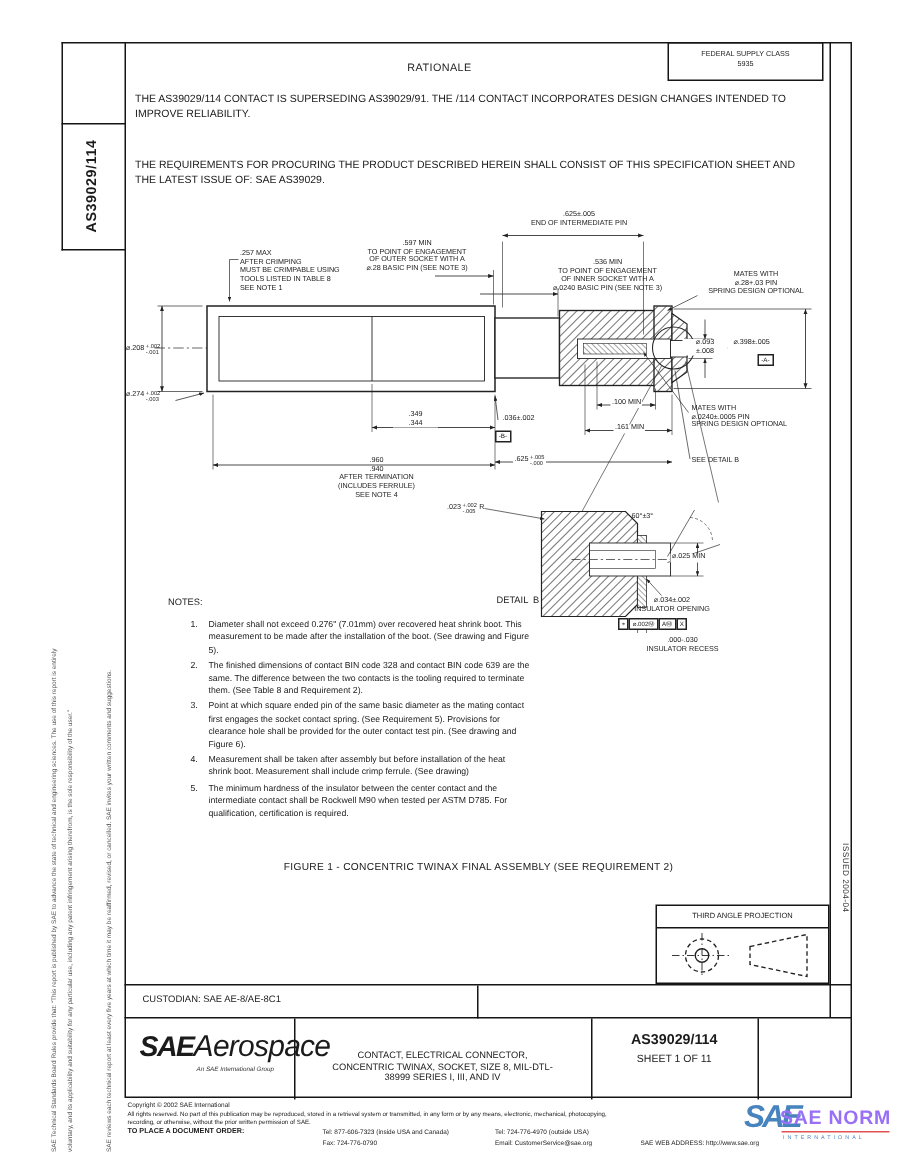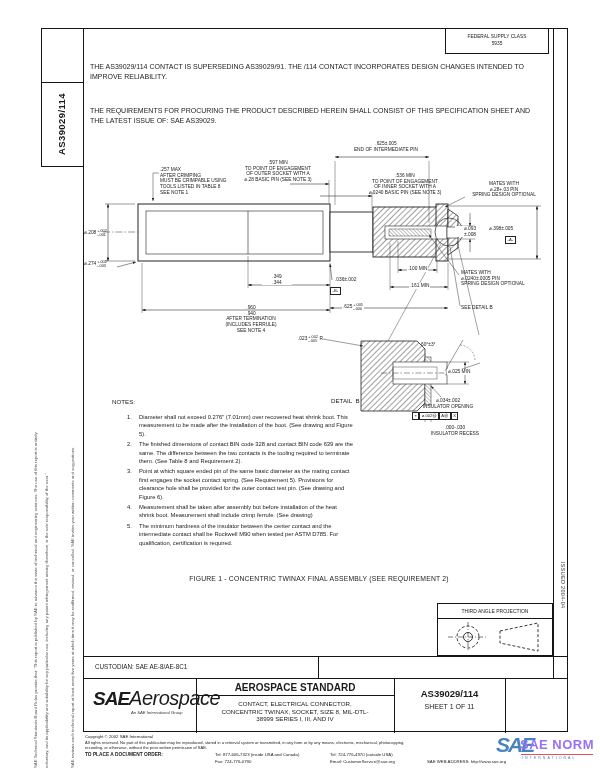--- a/index.html
+++ b/index.html
@@ -78,20 +78,21 @@
   <div class="as-box"></div>
   <div class="as-divider"></div>
   <div class="as-label">AS39029/114</div>
   <div class="col-right"></div>
   <div class="issued-label">ISSUED 2004-04</div>
 
   <div class="fsc-box">
     <div>FEDERAL SUPPLY CLASS</div>
     <div>5935</div>
   </div>
+  <div class="rationale">RATIONALE</div>
   <div class="para" style="top:62px">THE AS39029/114 CONTACT IS SUPERSEDING AS39029/91.  THE /114 CONTACT INCORPORATES DESIGN CHANGES INTENDED TO IMPROVE RELIABILITY.</div>
   <div class="para" style="top:106px">THE REQUIREMENTS FOR PROCURING THE PRODUCT DESCRIBED HEREIN SHALL CONSIST OF THIS SPECIFICATION SHEET AND THE LATEST ISSUE OF: SAE AS39029.</div>
 
   <svg class="abs" style="left:83px;top:135px" width="472" height="330" viewBox="0 0 472 330">
     <defs>
       <marker id="ar" markerWidth="7" markerHeight="5" refX="6.5" refY="2.5" orient="auto-start-reverse">
         <path d="M0,0 L6.5,2.5 L0,5 z" fill="#222"></path>
       </marker>
       <pattern id="h1" patternUnits="userSpaceOnUse" width="4" height="4" patternTransform="rotate(45)">
         <rect width="4" height="4" fill="#fff"></rect>
@@ -326,21 +327,20 @@
   </div>
 
   <div class="title-block">
     <span class="tb-v" style="left:113px"></span>
     <span class="tb-v" style="left:311px"></span>
     <span class="tb-v" style="left:422px"></span>
     <div class="tb-logo">
       <span class="logo-main">SAE</span><span class="logo-sub">Aerospace</span>
       <div class="logo-tagline">An SAE International Group</div>
     </div>
-    <div class="tb-std">AEROSPACE STANDARD</div>
     <div class="tb-title">CONTACT, ELECTRICAL CONNECTOR,
 CONCENTRIC TWINAX, SOCKET, SIZE 8, MIL-DTL-
 38999 SERIES I, III, AND IV</div>
     <div class="tb-num">AS39029/114</div>
     <div class="tb-sheet">SHEET 1 OF 11</div>
   </div>
 
   <div class="foot" style="left:85px;top:734px">Copyright © 2002 SAE International</div>
   <div class="foot" style="left:85px;top:740px;width:478px;font-size:4.1px">All rights reserved. No part of this publication may be reproduced, stored in a retrieval system or transmitted, in any form or by any means, electronic, mechanical, photocopying,
 recording, or otherwise, without the prior written permission of SAE.</div>

